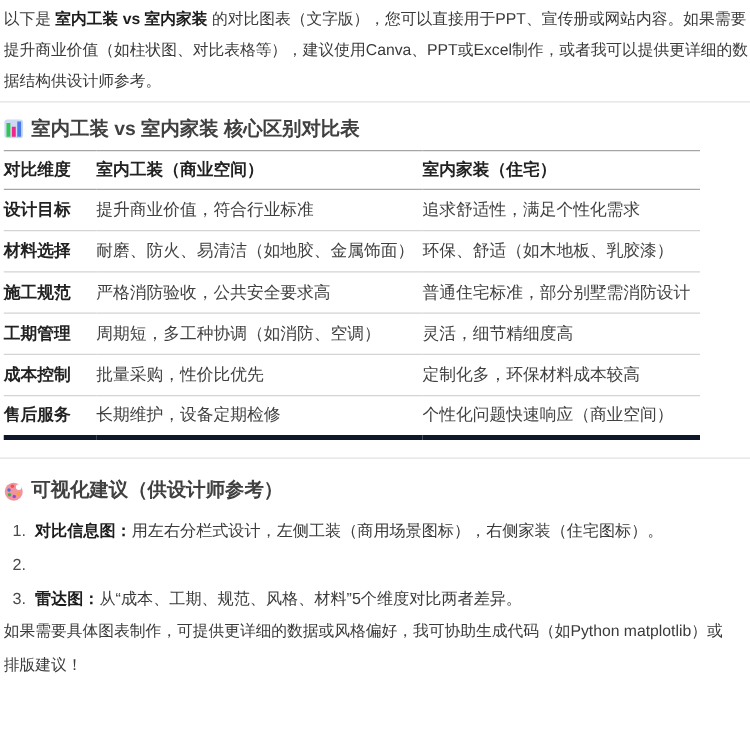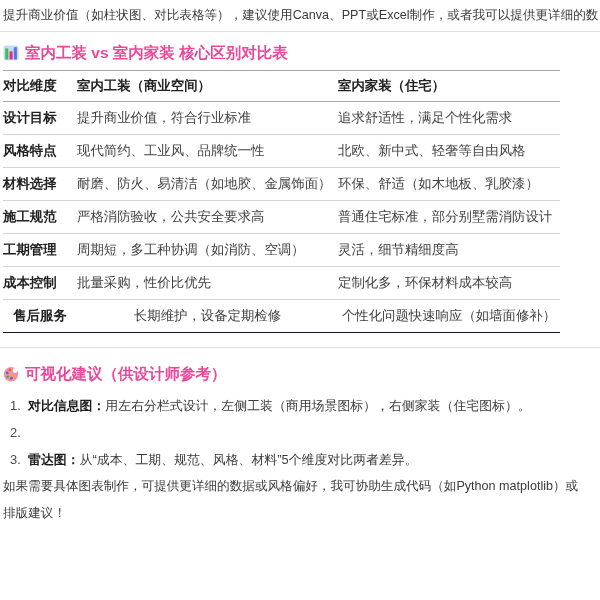--- a/index.html
+++ b/index.html
@@ -26,21 +26,21 @@
     border: 0; border-top: 1px solid #e2e2e2;
     width: 600px; margin: 0 0 0 -3px;
   }
   .rule-top { margin-top: 3px; }
   .rule-mid { margin-top: 14px; }
 
   
   .section-title {
     display: flex; align-items: center; gap: 6px;
     margin: 12px 0 0 0;
-    font-size: 15.5px; font-weight: bold; color: #ec4899;
+    font-size: 15.5px; font-weight: bold; color: #404040;
     white-space: nowrap; height: 18px;
   }
   .section-title.second { margin-top: 17px; }
   .icon { width: 16px; height: 16px; flex: 0 0 16px; display: inline-block; }
 
   
   table.compare {
     border-collapse: collapse; table-layout: fixed;
     width: 557px; margin-top: 8px;
     font-size: 13.4px;
@@ -53,41 +53,43 @@
     vertical-align: middle; overflow: visible;
   }
   .compare thead th {
     height: 31px; font-weight: bold; color: #222222;
     border-top: 1px solid #a6a6a6; border-bottom: 1px solid #a6a6a6;
   }
   .compare tbody td {
     height: 33px; color: #414141;
     border-bottom: 1px solid #d4d4d4;
   }
-  .compare tbody tr:last-child td { border-bottom: 1px solid #0f172a; text-align: center; }
+  .compare tbody tr:last-child td { border-bottom: 4px solid #0f172a; }
   .compare td.dim { font-weight: bold; color: #222222; }
 
   
   .advice-list {
     list-style: none; margin: 9px 0 0 0; padding: 0;
     font-size: 12.9px; color: #3a3a3a;
   }
   .advice-list li { display: flex; line-height: 27px; white-space: nowrap; }
   .li-num { margin-left: 7px; width: 13px; flex: 0 0 13px; color: #4a4a4a; }
   .li-body { margin-left: 5px; }
 
   .outro { margin-top: 0; }
 </style>
 </head>
 <body>
 
 <div class="page">
 
   <div class="para intro">
+    <div class="line"><span>以下是 </span><b>室内工装 vs 室内家装</b><span> 的对比图表（文字版），您可以直接用于PPT、宣传册或网站内容。如果需要</span></div>
     <div class="line">提升商业价值（如柱状图、对比表格等），建议使用Canva、PPT或Excel制作，或者我可以提供更详细的数</div>
+    <div class="line">据结构供设计师参考。</div>
   </div>
 
   <hr class="rule rule-top">
 
   <div class="section-title">
     <span class="icon">
       <svg viewBox="0 0 16 16" width="16" height="16">
         <rect x="0.5" y="0.5" width="15" height="15" rx="2.5" fill="#cdd8f2"></rect>
         <rect x="2.2" y="3.4" width="3.1" height="11" fill="#31c553"></rect>
         <rect x="6.5" y="6.4" width="3.1" height="8" fill="#f0268c"></rect>
@@ -110,25 +112,20 @@
         <th>室内家装（住宅）</th>
       </tr>
     </thead>
     <tbody>
       <tr>
         <td class="dim">设计目标</td>
         <td>提升商业价值，符合行业标准</td>
         <td>追求舒适性，满足个性化需求</td>
       </tr>
       <tr>
-        <td class="dim">风格特点</td>
-        <td>现代简约、工业风、品牌统一性</td>
-        <td>北欧、新中式、轻奢等自由风格</td>
-      </tr>
-      <tr>
         <td class="dim">材料选择</td>
         <td>耐磨、防火、易清洁（如地胶、金属饰面）</td>
         <td>环保、舒适（如木地板、乳胶漆）</td>
       </tr>
       <tr>
         <td class="dim">施工规范</td>
         <td>严格消防验收，公共安全要求高</td>
         <td>普通住宅标准，部分别墅需消防设计</td>
       </tr>
       <tr>
@@ -137,21 +134,21 @@
         <td>灵活，细节精细度高</td>
       </tr>
       <tr>
         <td class="dim">成本控制</td>
         <td>批量采购，性价比优先</td>
         <td>定制化多，环保材料成本较高</td>
       </tr>
       <tr>
         <td class="dim">售后服务</td>
         <td>长期维护，设备定期检修</td>
-        <td>个性化问题快速响应（如墙面修补）</td>
+        <td>个性化问题快速响应（商业空间）</td>
       </tr>
     </tbody>
   </table>
 
   <hr class="rule rule-mid">
 
   <div class="section-title second">
     <span class="icon">
       <svg viewBox="0 0 16 16" width="16" height="16">
         <circle cx="8" cy="8.3" r="7.2" fill="#f2939f"></circle>

